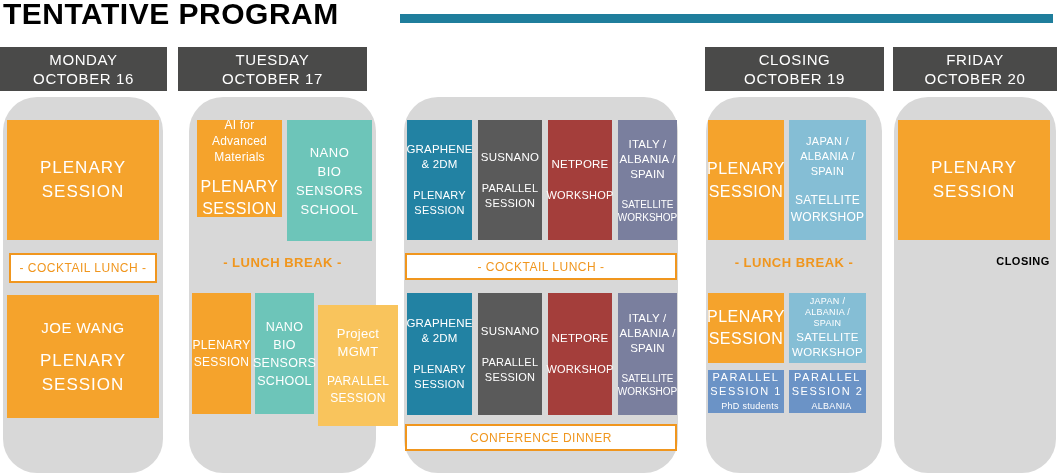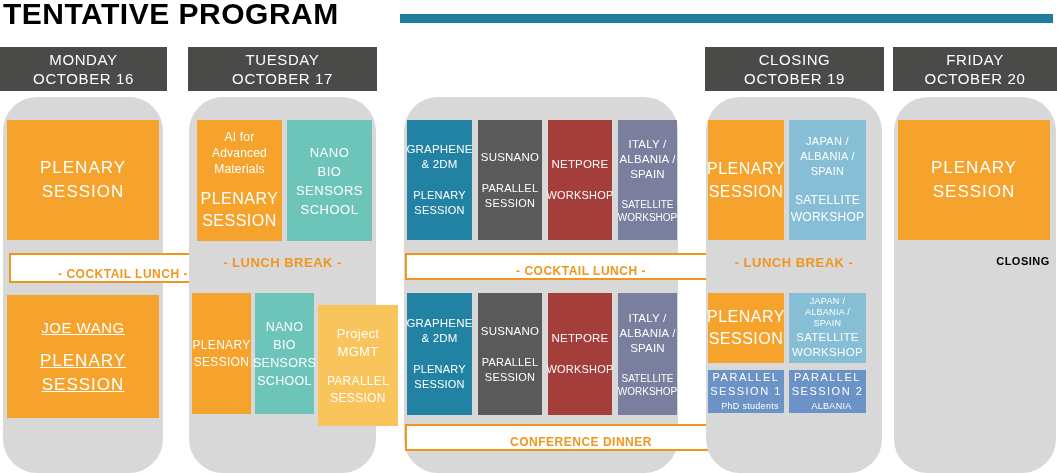--- a/index.html
+++ b/index.html
@@ -13,21 +13,21 @@
     letter-spacing:0.5px;color:#000;line-height:40px;white-space:nowrap;
   }
   .title-bar{position:absolute;left:400px;top:14px;width:653px;height:9px;background:#1F7E9C;}
 
   
   .day-header{
     position:absolute;top:47px;height:44px;background:#4A4A49;color:#fff;
     display:flex;flex-direction:column;align-items:center;justify-content:center;
     font-size:15px;line-height:19px;letter-spacing:0.6px;text-align:center;
   }
-  .dh1{left:0;width:167px}.dh2{left:188px;width:189px}.dh3{left:403px;width:276px}
+  .dh1{left:0;width:167px}.dh2{left:178px;width:189px}.dh3{left:403px;width:276px}
   .dh4{left:705px;width:179px}.dh5{left:893px;width:164px}
 
   
   .day-body{position:absolute;top:97px;height:376px;background:#D8D8D8;border-radius:34px;}
   .db1{left:3px;width:160px}.db2{left:189px;width:187px}.db3{left:404px;width:274px}
   .db4{left:706px;width:176px}.db5{left:894px;width:162px}
 
   
   .block{
     position:absolute;display:flex;flex-direction:column;align-items:center;
@@ -37,41 +37,41 @@
   .bt{margin-bottom:10px;}
   .bg-orange{background:#F5A32C}.bg-lorange{background:#F9C45C}
   .bg-teal{background:#6DC5B9}.bg-steel{background:#2282A3}
   .bg-dgray{background:#5A5A5A}.bg-red{background:#A43E3B}
   .bg-slate{background:#7A7F9E}.bg-lblue{background:#85BED5}
   .bg-mblue{background:#6B93C6}
 
   
   .banner{
     position:absolute;background:#fff;border:2px solid #F0961E;color:#F0961E;
-    font-weight:bold;font-size:12px;letter-spacing:0.5px;
-    display:flex;align-items:flex-end;justify-content:center;text-align:center;padding-left:40px;
+    font-weight:normal;font-size:12px;letter-spacing:0.5px;
+    display:flex;align-items:center;justify-content:center;text-align:center;
   }
   
   .lunch-line{
     position:absolute;left:0;width:100%;top:158px;height:16px;text-align:center;
     color:#F0961E;font-weight:bold;font-size:13px;letter-spacing:0.5px;
   }
   .closing-line{
     position:absolute;left:0;width:100%;top:158px;height:16px;text-align:center;
     color:#000;font-weight:bold;font-size:11px;letter-spacing:0.5px;padding-left:48px;
   }
 
   
   .m-pl1{left:4px;top:23px;width:152px;height:120px;font-size:17px;line-height:24px;letter-spacing:1px;}
   .m-lunch{left:6px;top:156px;width:144px;height:26px;}
-  .m-pl2{left:4px;top:198px;width:152px;height:123px;font-size:17px;line-height:24px;letter-spacing:1px;text-decoration:underline;}
+  .m-pl2{left:4px;top:198px;width:152px;height:123px;font-size:17px;line-height:24px;letter-spacing:1px;}
   .m-pl2 .bt{font-size:15px;letter-spacing:0.5px;margin-bottom:9px;}
 
   
-  .t-pl{left:8px;top:23px;width:85px;height:121px;font-size:16px;line-height:22px;letter-spacing:0.5px;}
+  .t-pl{left:8px;top:23px;width:85px;height:97px;font-size:16px;line-height:22px;letter-spacing:0.5px;}
   .t-pl .bt{font-size:12px;line-height:16px;letter-spacing:0.2px;margin-bottom:11px;}
   .t-school{left:98px;top:23px;width:85px;height:121px;font-size:13px;line-height:19px;letter-spacing:0.5px;}
   .t-pm-pl{left:3px;top:196px;width:59px;height:121px;font-size:12px;line-height:17px;letter-spacing:0.3px;}
   .t-pm-school{left:66px;top:196px;width:59px;height:121px;font-size:12.5px;line-height:18px;letter-spacing:0.3px;}
   .t-pm-par{left:129px;top:208px;width:80px;height:121px;font-size:12px;line-height:17px;letter-spacing:0.3px;}
   .t-pm-par .bt{font-size:13px;line-height:18px;margin-bottom:12px;}
 
   
   .w-r0{top:23px;height:120px}.w-r1{top:196px;height:122px}
   .w-c0{left:3px;width:65px}.w-c1{left:74px;width:64px}

